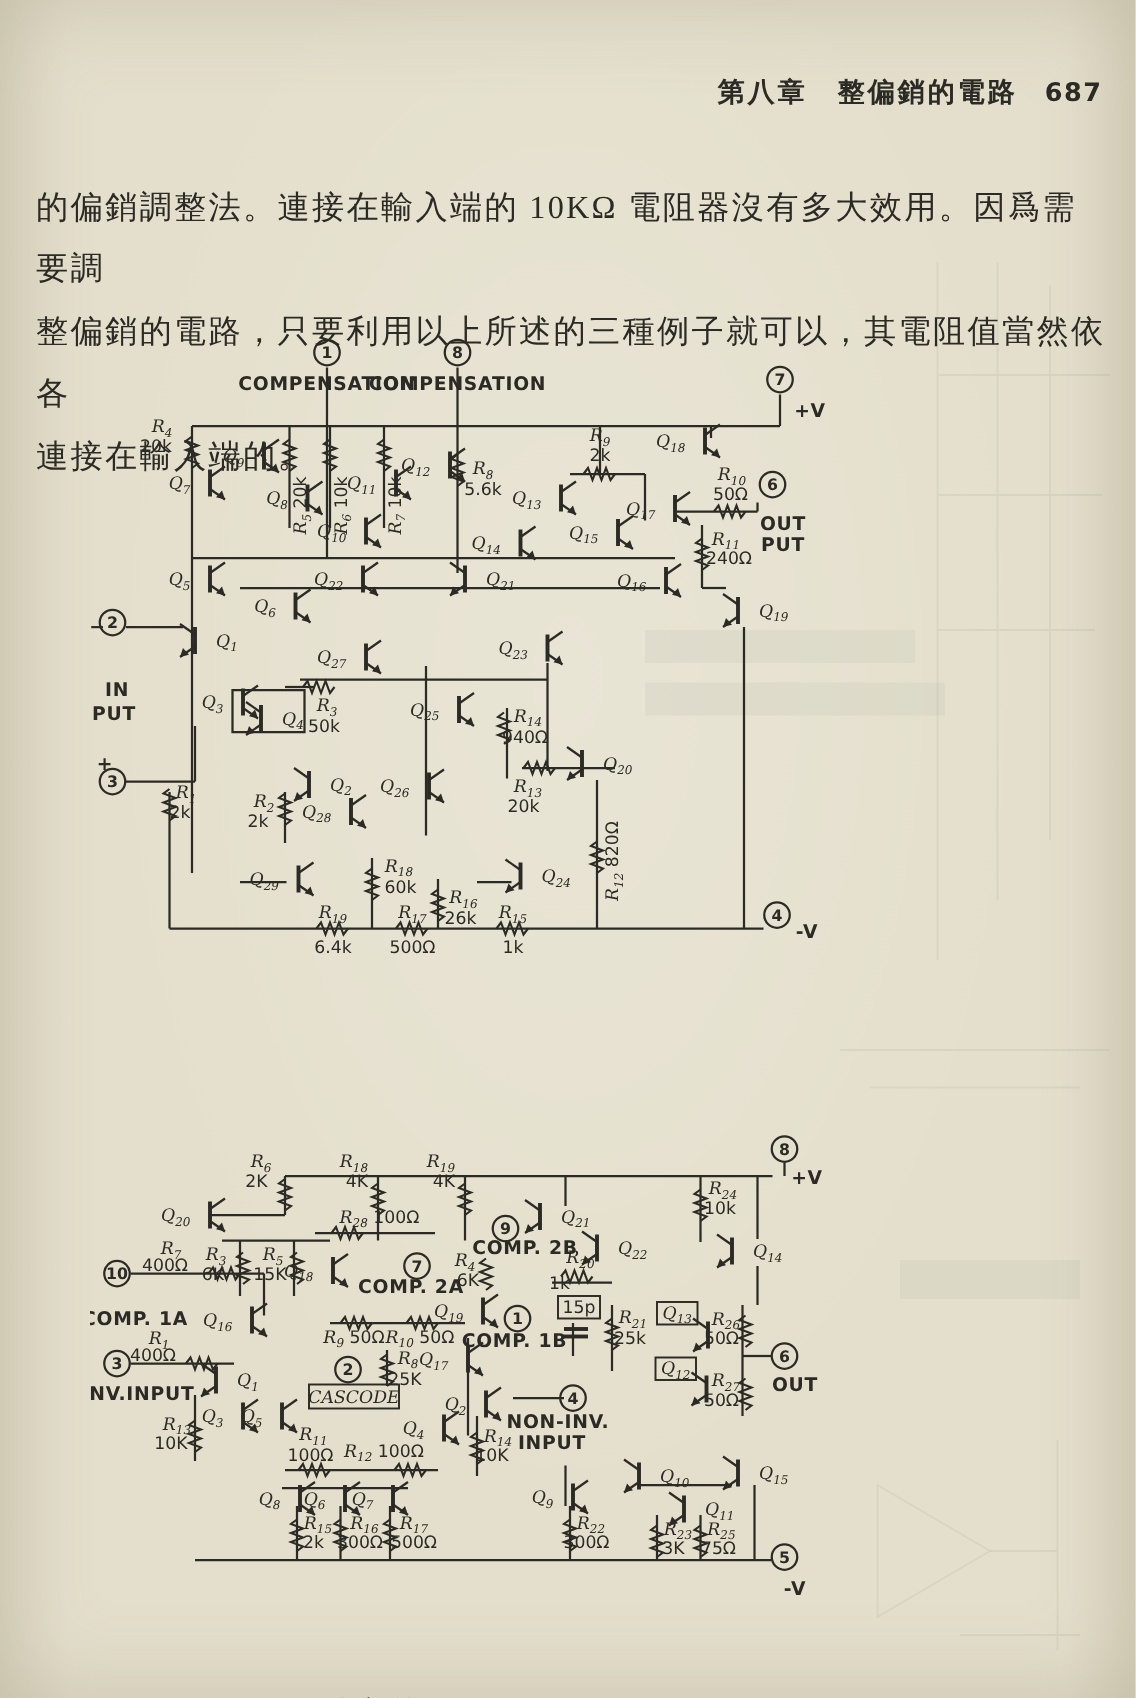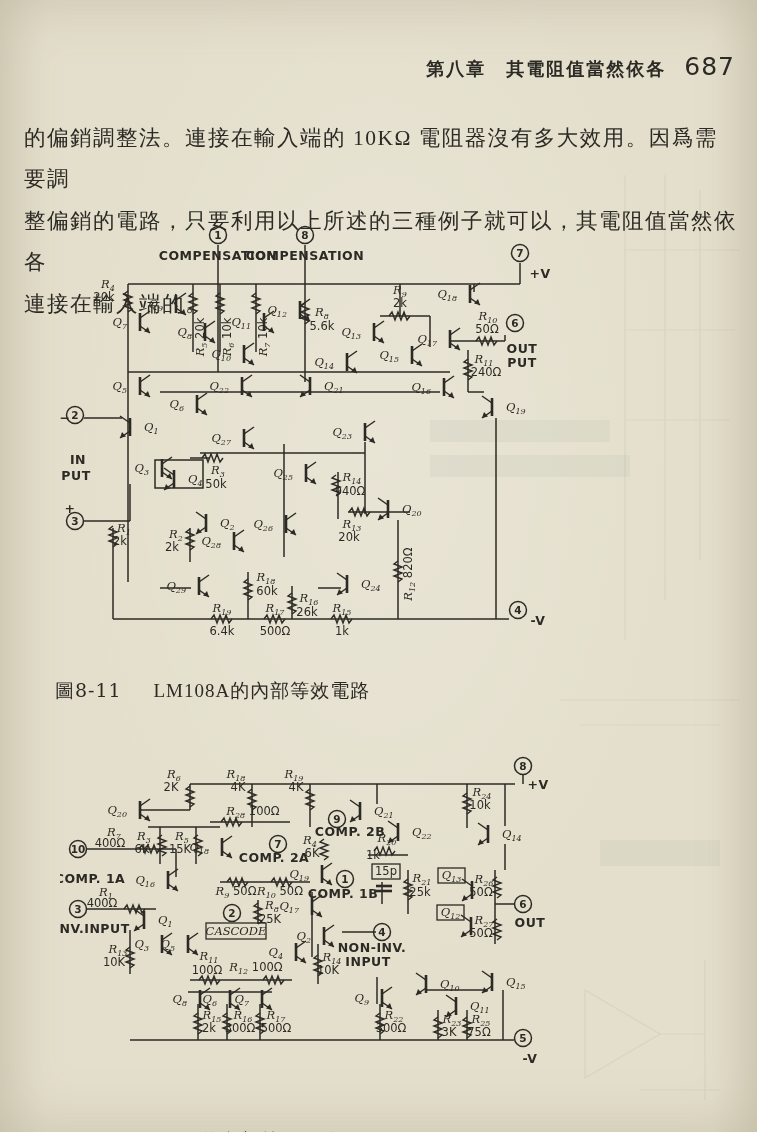--- a/index.html
+++ b/index.html
@@ -15,21 +15,21 @@
     font-family:"Liberation Serif", serif;
     color:#2c2a24;
   }
   .ghost-layer{position:absolute;left:0;top:0;pointer-events:none;}
   .hdr{
     position:absolute;top:16px;right:22px;
     display:flex;align-items:baseline;gap:18px;
     font-family:"Liberation Serif", serif;
   }
   .hdr .chap{font-size:18px;font-weight:bold;letter-spacing:2px;}
-  .hdr .pageno{font-size:25px;font-weight:normal;font-family:"DejaVu Sans",sans-serif;letter-spacing:1px;margin-top:36px;}
+  .hdr .pageno{font-size:17px;font-weight:bold;font-family:"DejaVu Sans",sans-serif;letter-spacing:1px;margin-top:36px;}
   .para{
     position:absolute;left:24px;top:78px;width:715px;
     font-size:21.5px;line-height:1.93;letter-spacing:1.5px;
     font-family:"Liberation Serif", serif;
     margin-top:40px;
   }
   .fig-svg{position:absolute;}
   #fig1-svg{left:60px;top:222px;}
   #fig2-svg{left:60px;top:752px;}
   .cap{
@@ -65,21 +65,21 @@
     <path class="ghost" d="M625,175 V640 M665,175 V600 M700,190 V560 M625,250 H740 M625,330 H735 M625,420 H730"></path>
     <path class="ghost" d="M560,700 H740 M580,725 H720"></path>
     <path class="ghost" d="M585,990 L585,1078 L660,1034 Z"></path>
     <path class="ghost" d="M660,1034 H705 M705,960 V1100 M640,1090 H720"></path>
     <rect class="ghostf" x="600" y="840" width="120" height="26"></rect>
     <rect class="ghostf" x="430" y="420" width="180" height="22"></rect>
     <rect class="ghostf" x="430" y="455" width="200" height="22"></rect>
   </svg>
 
   <div class="hdr">
-    <span class="chap"><span>第八章</span>　<span>其電阻值當然依各</span></span>
+    <span class="chap"><span>第八章</span>　<span>整偏銷的電路</span></span>
     <span class="pageno">687</span>
   </div>
 
   <div class="para">
     <div>的偏銷調整法。連接在輸入端的 10KΩ 電阻器沒有多大效用。因爲需要調</div>
     <div>整偏銷的電路，只要利用以上所述的三種例子就可以，其電阻值當然依各</div>
     <div>連接在輸入端的。</div>
   </div>
 
   <svg id="fig1-svg" class="fig-svg" width="560" height="440" viewBox="0 0 560 440">
@@ -468,24 +468,20 @@
       <g>
         <path d="M271,397 l3,-4 3,8 3,-8 3,8 3,-8 3,8 3,-4" class="zig"></path>
         <text x="282" y="390" class="lblname" text-anchor="middle"><tspan>R</tspan><tspan dy="3" class="lblsub">15</tspan></text>
         <text x="282" y="413" class="lblval" text-anchor="middle">1k</text>
       </g>
       <g>
         <path d="M338,339 l-4,3 8,3 -8,3 8,3 -8,3 8,3 -4,3" class="zig"></path>
         <text x="352" y="352" class="lblname" text-anchor="middle" transform="rotate(-90 352 352)"><tspan>R</tspan><tspan dy="3" class="lblsub">12</tspan><tspan dy="-3" class="lblval"> 820Ω</tspan></text>
       </g>
     </svg>
-  <div class="cap" id="cap1">
-    <span class="no">圖8-11</span>
-    <span>LM108A的內部等效電路</span>
-  </div>
 
   <svg id="fig2-svg" class="fig-svg" width="600" height="330" viewBox="0 0 600 330">
       <g>
         <path d="M130,32 H455" class="wire"></path>
         <path d="M463,23 V32" class="wire"></path>
         <path d="M130,32 V58" class="wire"></path>
         <path d="M80,58 H130" class="wire"></path>
         <path d="M192,32 V75" class="wire"></path>
         <path d="M250,32 V75" class="wire"></path>
         <path d="M407,32 V76" class="wire"></path>

